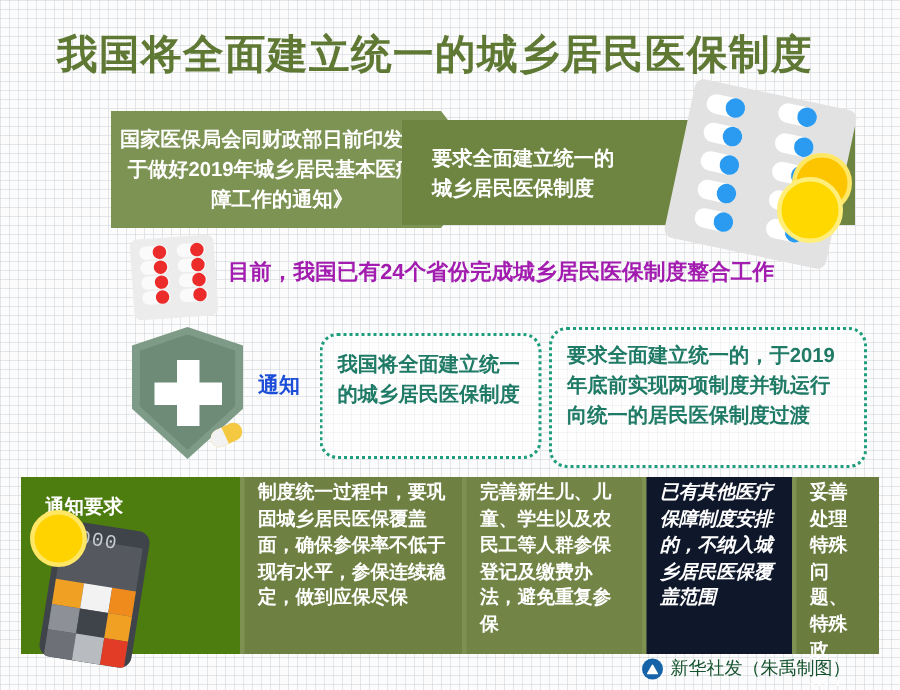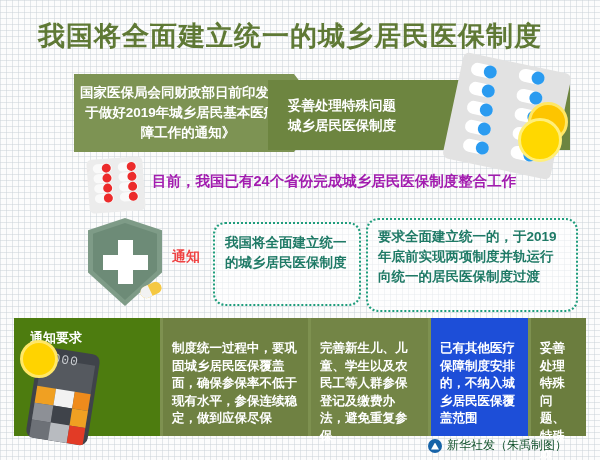--- a/index.html
+++ b/index.html
@@ -90,21 +90,21 @@
   #shield .cross-h{position:absolute;left:15px;top:37px;width:45px;height:15px;background:#fff;}
   #shield .capsule{
     position:absolute;left:52px;top:66px;width:22px;height:12px;border-radius:7px;
     background:#f5c842;transform:rotate(-25deg);
   }
   #shield .capsule:after{
     content:"";position:absolute;left:0;top:0;width:10px;height:12px;
     border-radius:7px 0 0 7px;background:#f2f2f2;
   }
   #label-tongzhi{
-    left:172px;top:248px;font-size:14px;font-weight:bold;color:#ef4444;
+    left:172px;top:248px;font-size:14px;font-weight:bold;color:#1d4ed8;
   }
   .callout{
     border:2px dotted #1f9d7c;border-radius:12px;background:rgba(255,255,255,.55);
     box-sizing:border-box;
   }
   #callout-left{left:213px;top:222px;width:148px;height:84px;}
   #callout-left .txt{
     padding:9px 10px;color:#1f7a66;font-size:13.5px;line-height:20px;font-weight:bold;
   }
   #callout-right{left:366px;top:218px;width:212px;height:94px;}
@@ -115,24 +115,24 @@
   
   #bottom-panel{
     left:14px;top:318px;width:572px;height:118px;background:#6f8142;
     display:flex;
   }
   .col{position:relative;box-sizing:border-box;height:100%;}
   .col + .col{border-left:3px solid #7e9150;}
   #col0{width:146px;background:#4d7c0f;text-align:right;}
   #col1{width:148px;background:#6f8142;}
   #col2{width:120px;background:#738546;}
-  #col3{width:100px;background:#1d4ed8;}
+  #col3{width:100px;background:#0f172a;font-style:italic;}
   #col4{flex:1;background:#6b7d3e;}
   .col .body{
-    padding:22px 9px;color:#ffffff;font-size:12.5px;line-height:17.5px;font-weight:bold;
+    padding:2px 9px;color:#ffffff;font-size:12.5px;line-height:17.5px;font-weight:bold;
   }
   #label-req{
     position:absolute;left:16px;top:11px;color:#ffffff;font-size:13px;font-weight:bold;
   }
   
   #phone{
     position:absolute;left:18px;top:32px;width:62px;height:92px;
     background:#3f434a;border-radius:8px;transform:rotate(9deg);overflow:hidden;
   }
   #phone .screen{position:absolute;left:4px;top:11px;right:4px;bottom:3px;background:#55595f;}
@@ -166,21 +166,21 @@
 <div id="bg-grid"></div>
 
 <div class="layer" id="title">我国将全面建立统一的城乡居民医保制度</div>
 
 <div class="layer" id="box-notice">
   <div class="txt">国家医保局会同财政部日前印发《关于做好2019年城乡居民基本医疗保障工作的通知》</div>
 </div>
 
 <div class="layer" id="box-require">
   <div class="txt">
-    <div>妥善处理特殊问题</div>
+    <div>要求全面建立统一的</div>
     <div>城乡居民医保制度</div>
   </div>
 </div>
 
 <div class="layer" id="pills-blue">
   <div class="sheet"></div>
   <div class="cell" style="left:10px;top:8px"></div>
     <div class="cap" style="left:23px;top:8px"></div>
   <div class="cell" style="left:58px;top:4px"></div>
     <div class="cap" style="left:71px;top:4px"></div>

